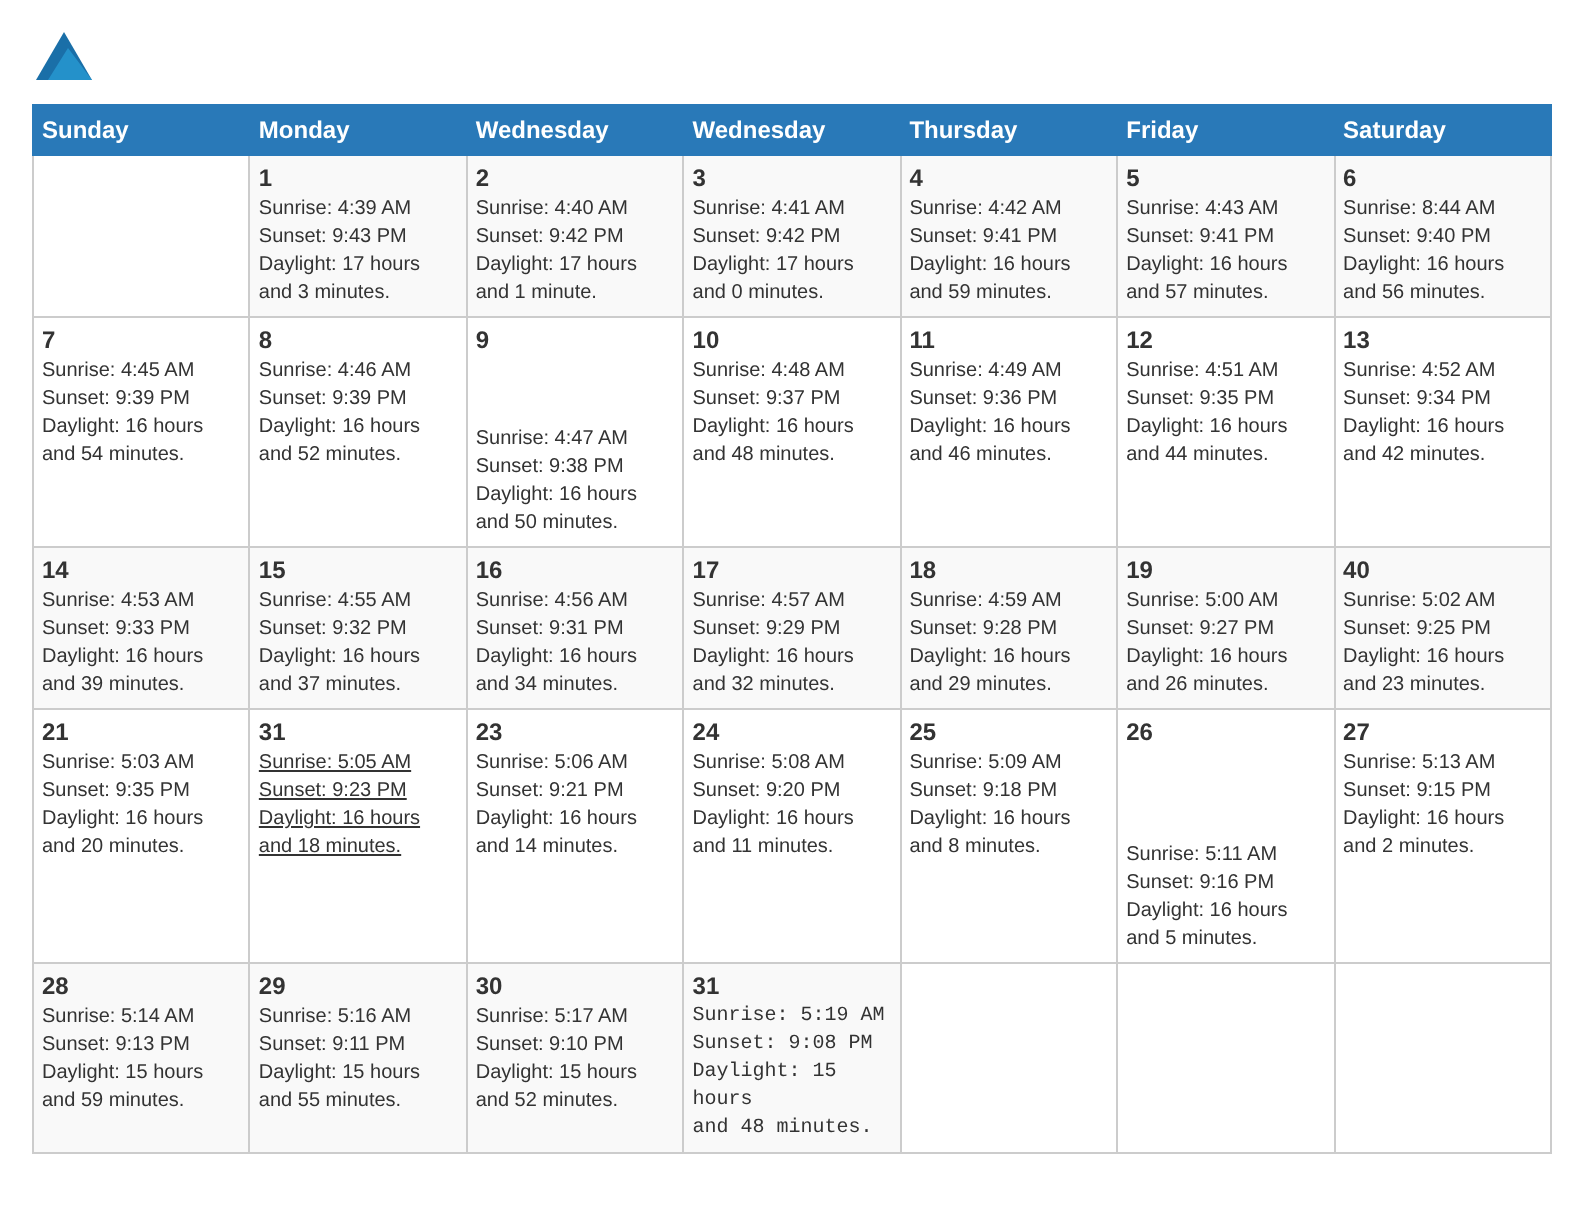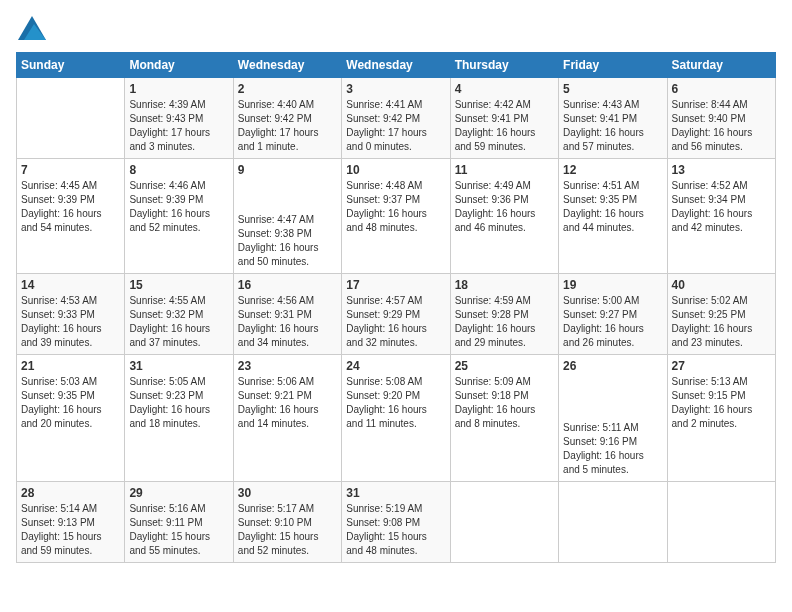--- a/index.html
+++ b/index.html
@@ -276,21 +276,21 @@
         <tr>
           <td>
             <span class="day-number">21</span>
             <div class="day-info" style="white-space: pre-line;">Sunrise: 5:03 AM
 Sunset: 9:35 PM
 Daylight: 16 hours
 and 20 minutes.</div>
           </td>
           <td>
             <span class="day-number">31</span>
-            <div class="day-info" style="white-space: pre-line;">Sunrise: 5:05 AM
+            <div class="day-info" style="white-space: pre-line; text-decoration: underline;">Sunrise: 5:05 AM
 Sunset: 9:23 PM
 Daylight: 16 hours
 and 18 minutes.</div>
           </td>
           <td>
             <span class="day-number">23</span>
             <div class="day-info" style="white-space: pre-line;">Sunrise: 5:06 AM
 Sunset: 9:21 PM
 Daylight: 16 hours
 and 14 minutes.</div>
@@ -341,21 +341,21 @@
           </td>
           <td>
             <span class="day-number">30</span>
             <div class="day-info" style="white-space: pre-line;">Sunrise: 5:17 AM
 Sunset: 9:10 PM
 Daylight: 15 hours
 and 52 minutes.</div>
           </td>
           <td>
             <span class="day-number">31</span>
-            <div class="day-info" style="white-space: pre-line;">Sunrise: 5:19 AM
+            <div class="day-info" style="white-space: pre-line; font-family: Liberation Mono, monospace;">Sunrise: 5:19 AM
 Sunset: 9:08 PM
 Daylight: 15 hours
 and 48 minutes.</div>
           </td>
           <td class="empty-cell"></td>
           <td class="empty-cell"></td>
           <td class="empty-cell"></td>
         </tr>
       </tbody>
   </table>

